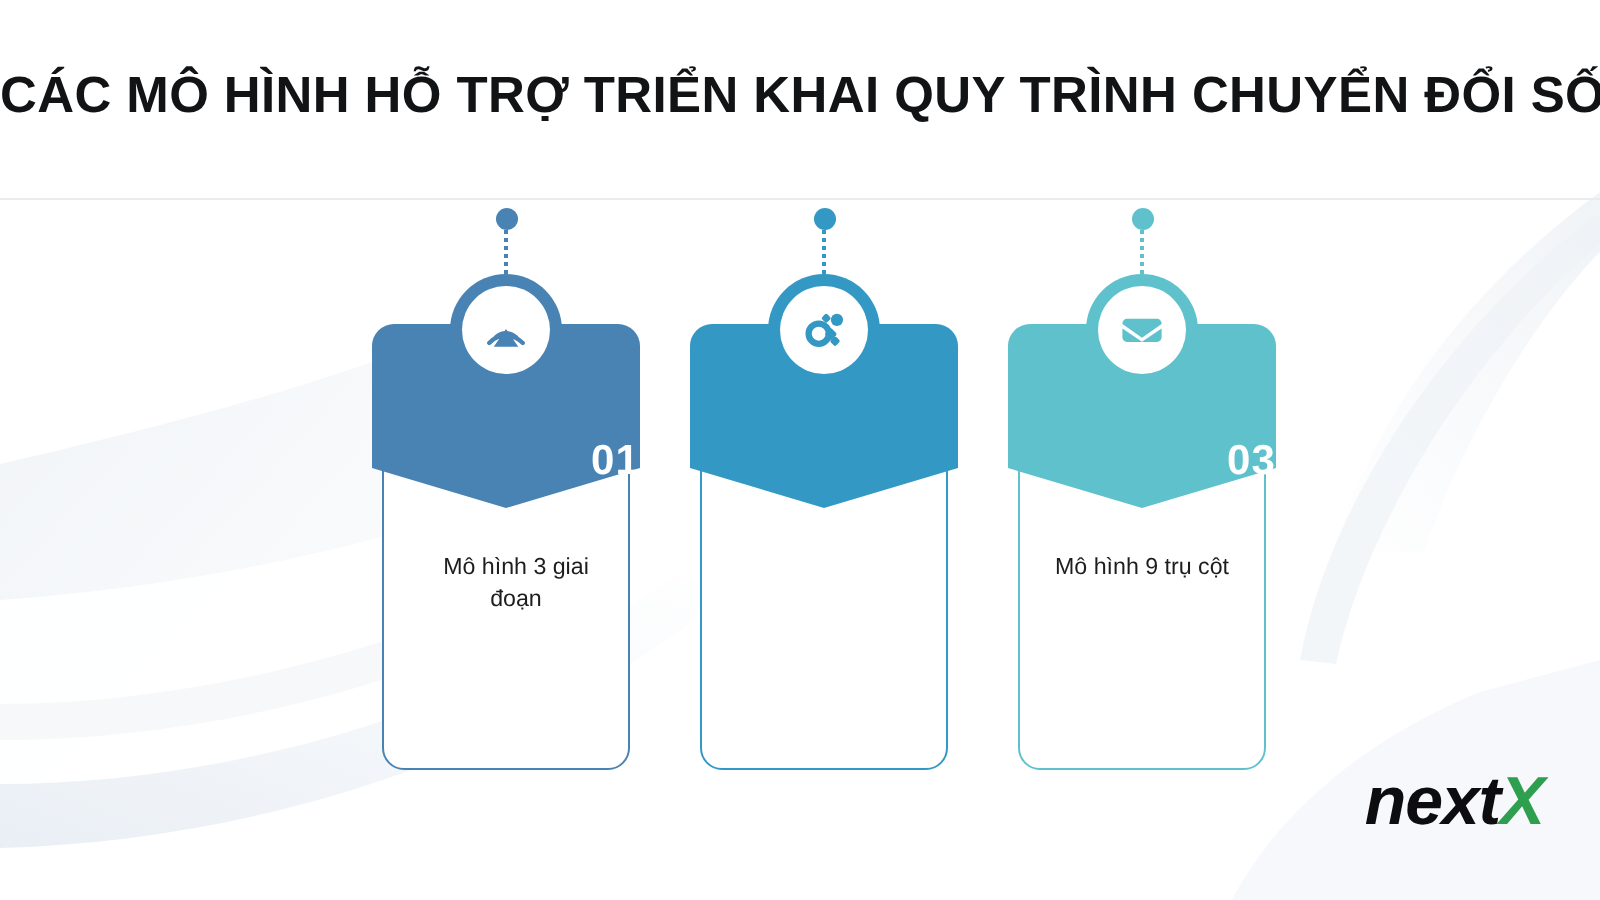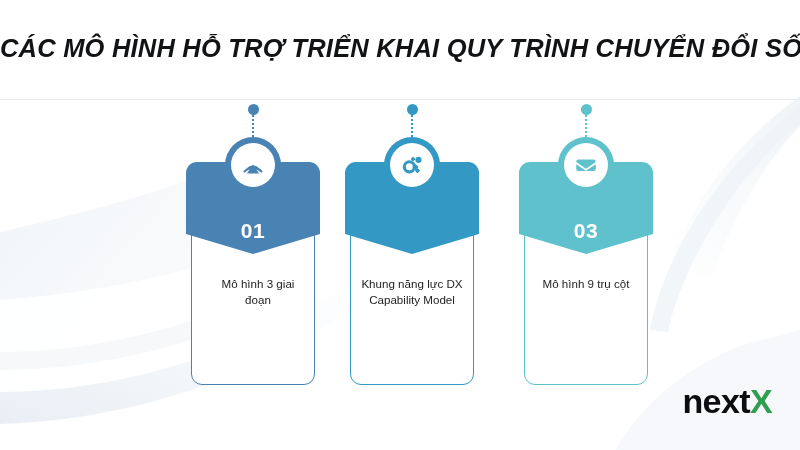--- a/index.html
+++ b/index.html
@@ -22,36 +22,35 @@
   }
   
   #title {
     position:absolute; left:0; top:34px; width:800px;
     text-align:center;
     font-size:25.5px;
     font-weight:bold;
     letter-spacing:0.2px;
     color:#111315;
     white-space:nowrap;
-    font-style:italic;
   }
   
   #cards {
     position:absolute; left:186px; top:104px;
     width:452px; height:285px;
   }
   .card {
     position:absolute;
     width:134px;
     top:0;
     height:281px;
   }
   .card.c1 { left:0px; }
   .card.c2 { left:159px; }
-  .card.c3 { left:333px; }
+  .card.c3 { left:318px; }
 
   
   .conn-dot {
     position:absolute; left:50%; top:0px;
     width:11px; height:11px; margin-left:-5.5px;
     border-radius:50%;
   }
   .conn-line {
     position:absolute; left:50%; top:11px;
     width:0px; height:22px; margin-left:-1px;
@@ -85,21 +84,21 @@
     width:44px; height:44px;
     border-radius:50%;
     background:#ffffff;
     display:flex; align-items:center; justify-content:center;
   }
   .icon-inner svg { display:block; }
 
   
   .num {
     position:absolute; left:0; top:115px; width:134px;
-    text-align:center;
+    text-align:right;
     font-size:21px; font-weight:bold;
     color:#ffffff;
     letter-spacing:0.6px;
   }
 
   
   .caption {
     position:absolute; left:12px; top:172px;
     width:110px;
     font-size:11.6px;
@@ -108,20 +107,21 @@
   }
   .caption.left   { text-align:center; padding-left:10px; }
   .caption.center { text-align:center; }
 
   
   #logo {
     position:absolute; right:28px; bottom:32px;
     font-size:34px; font-weight:bold;
     letter-spacing:-0.6px;
     line-height:1;
+    font-style:italic;
   }
   #logo .lg-next { color:#0d0d0f; }
   #logo .lg-x { color:#2e9e4f; }
 </style>
 </head>
 <body>
 
 <div id="stage">
 
   <svg class="bg-svg" viewBox="0 0 800 450" preserveAspectRatio="none">
@@ -202,21 +202,20 @@
                        M13,14.1 A4,4 0 1 1 9,18.1 A4,4 0 0 1 13,14.1 Z" fill-rule="evenodd"></path>
               <circle cx="23.4" cy="10.2" r="3.5"></circle>
               <rect x="17.3" y="15.7" width="5.2" height="5.2" rx="1.1" transform="rotate(45 19.9 18.3)"></rect>
               <rect x="15.2" y="7.2" width="4.1" height="4.1" rx="1" transform="rotate(45 17.25 9.25)"></rect>
               <rect x="20.1" y="20.2" width="4.4" height="4.4" rx="1.1" transform="rotate(45 22.3 22.4)"></rect>
             </g>
           </svg>
         </div>
       </div>
 
-      <div class="caption center">Khung năng lực DX Capability Model</div>
     </div>
 
     <div class="card c3">
       <div class="conn-dot" style="background:#5ec1cc;"></div>
       <div class="conn-line" style="border-left-color:#5ec1cc;"></div>
 
       <div class="shell" style="border-color:#5ec1cc;"></div>
 
       <div class="head">
         <svg viewBox="0 0 134 100" preserveAspectRatio="none">

